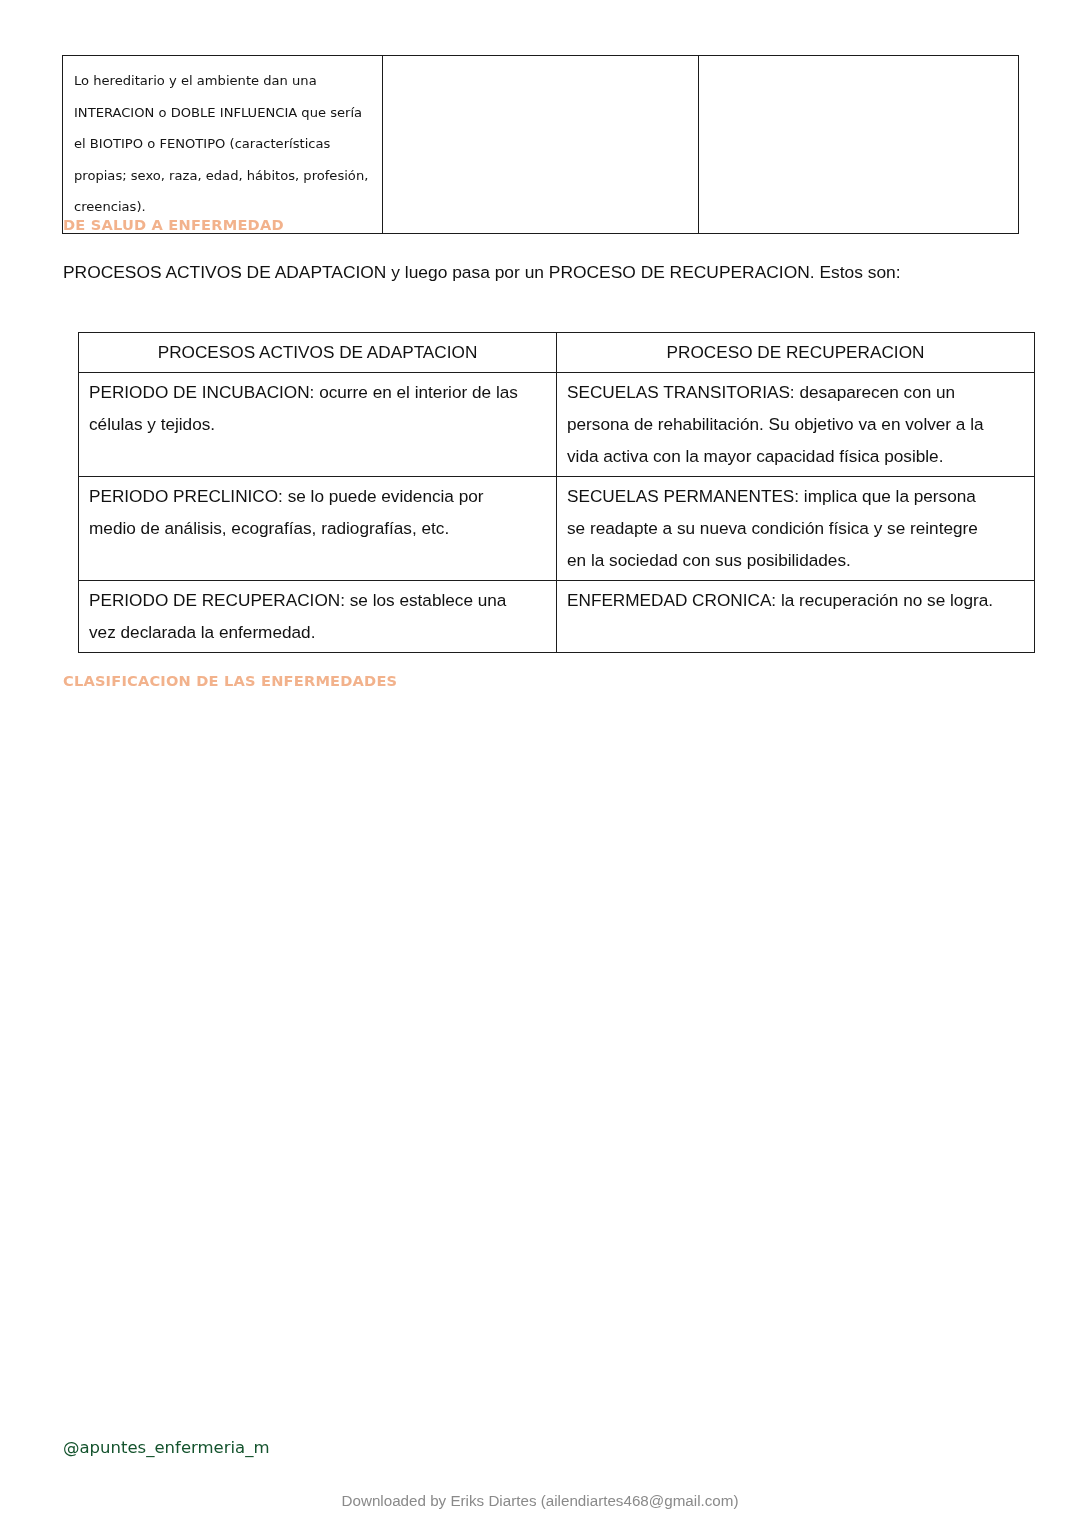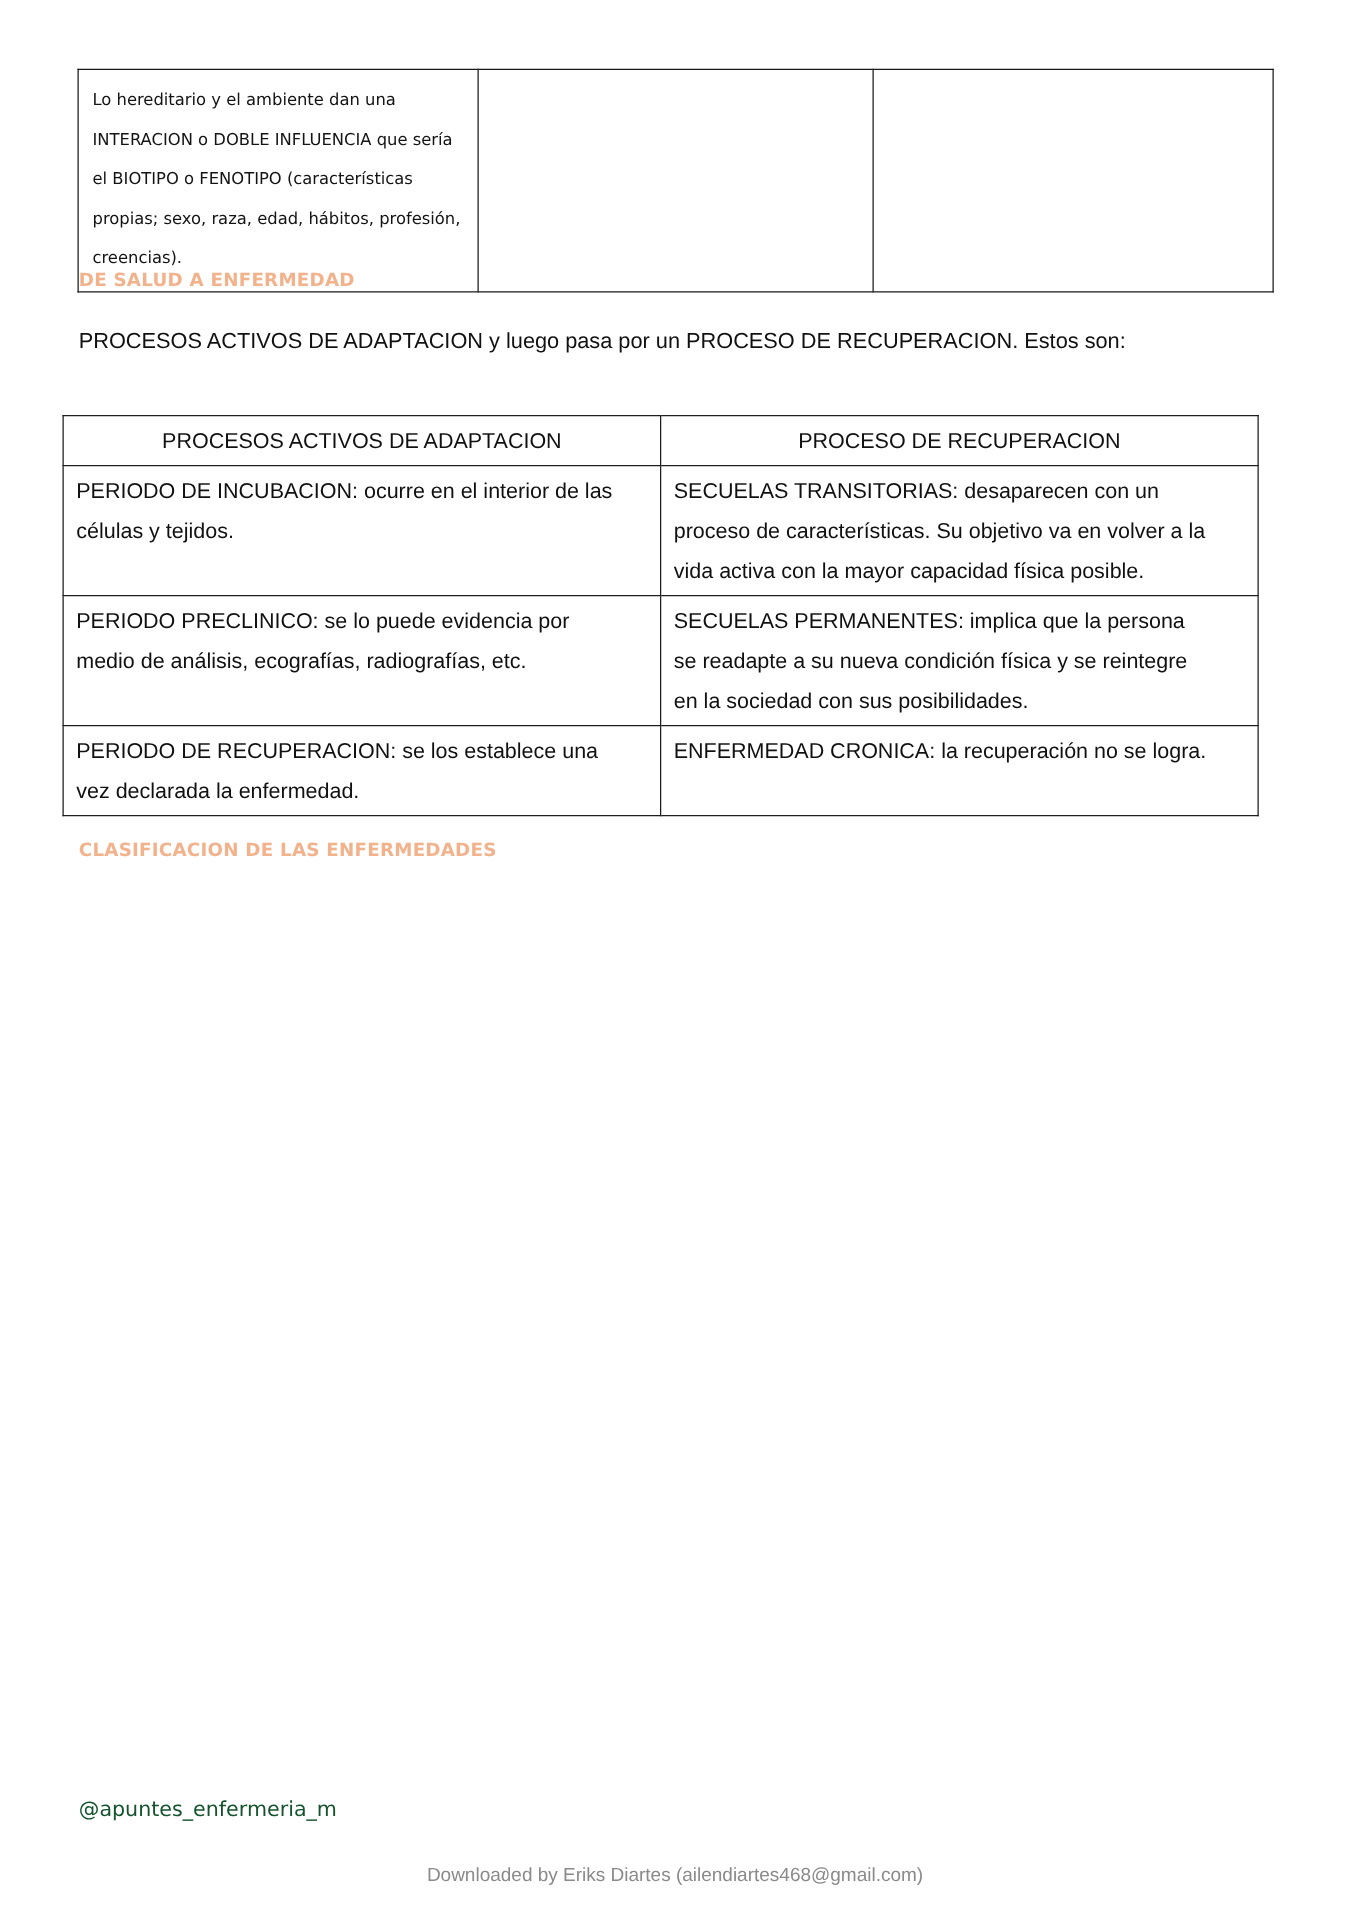--- a/index.html
+++ b/index.html
@@ -65,21 +65,21 @@
     top: 256px;
     width: 950px;
     font-size: 17.4px;
     line-height: 33px;
     color: #111;
   }
 
   
   .doc-table {
     position: absolute;
-    left: 50px;
+    left: 78px;
     width: 956px;
     border-collapse: collapse;
     table-layout: fixed;
     border-radius: 13px;
   }
   .doc-table th, .doc-table td {
     border: 1.5px solid #1d1d1d;
     vertical-align: top;
     font-size: 17.2px;
     line-height: 32px;
@@ -163,21 +163,21 @@
       <th class="col-left">PROCESOS ACTIVOS DE ADAPTACION</th>
       <th class="col-right">PROCESO DE RECUPERACION</th>
     </tr>
     <tr>
       <td>
         <span class="line">PERIODO DE INCUBACION: ocurre en el interior de las</span>
         <span class="line">células y tejidos.</span>
       </td>
       <td>
         <span class="line">SECUELAS TRANSITORIAS: desaparecen con un</span>
-        <span class="line">proceso de características. Su objetivo va en volver a la</span>
+        <span class="line">persona de rehabilitación. Su objetivo va en volver a la</span>
         <span class="line">vida activa con la mayor capacidad física posible.</span>
       </td>
     </tr>
     <tr>
       <td>
         <span class="line">PERIODO PRECLINICO: se lo puede evidencia por</span>
         <span class="line">medio de análisis, ecografías, radiografías, etc.</span>
       </td>
       <td>
         <span class="line">SECUELAS PERMANENTES: implica que la persona</span>

